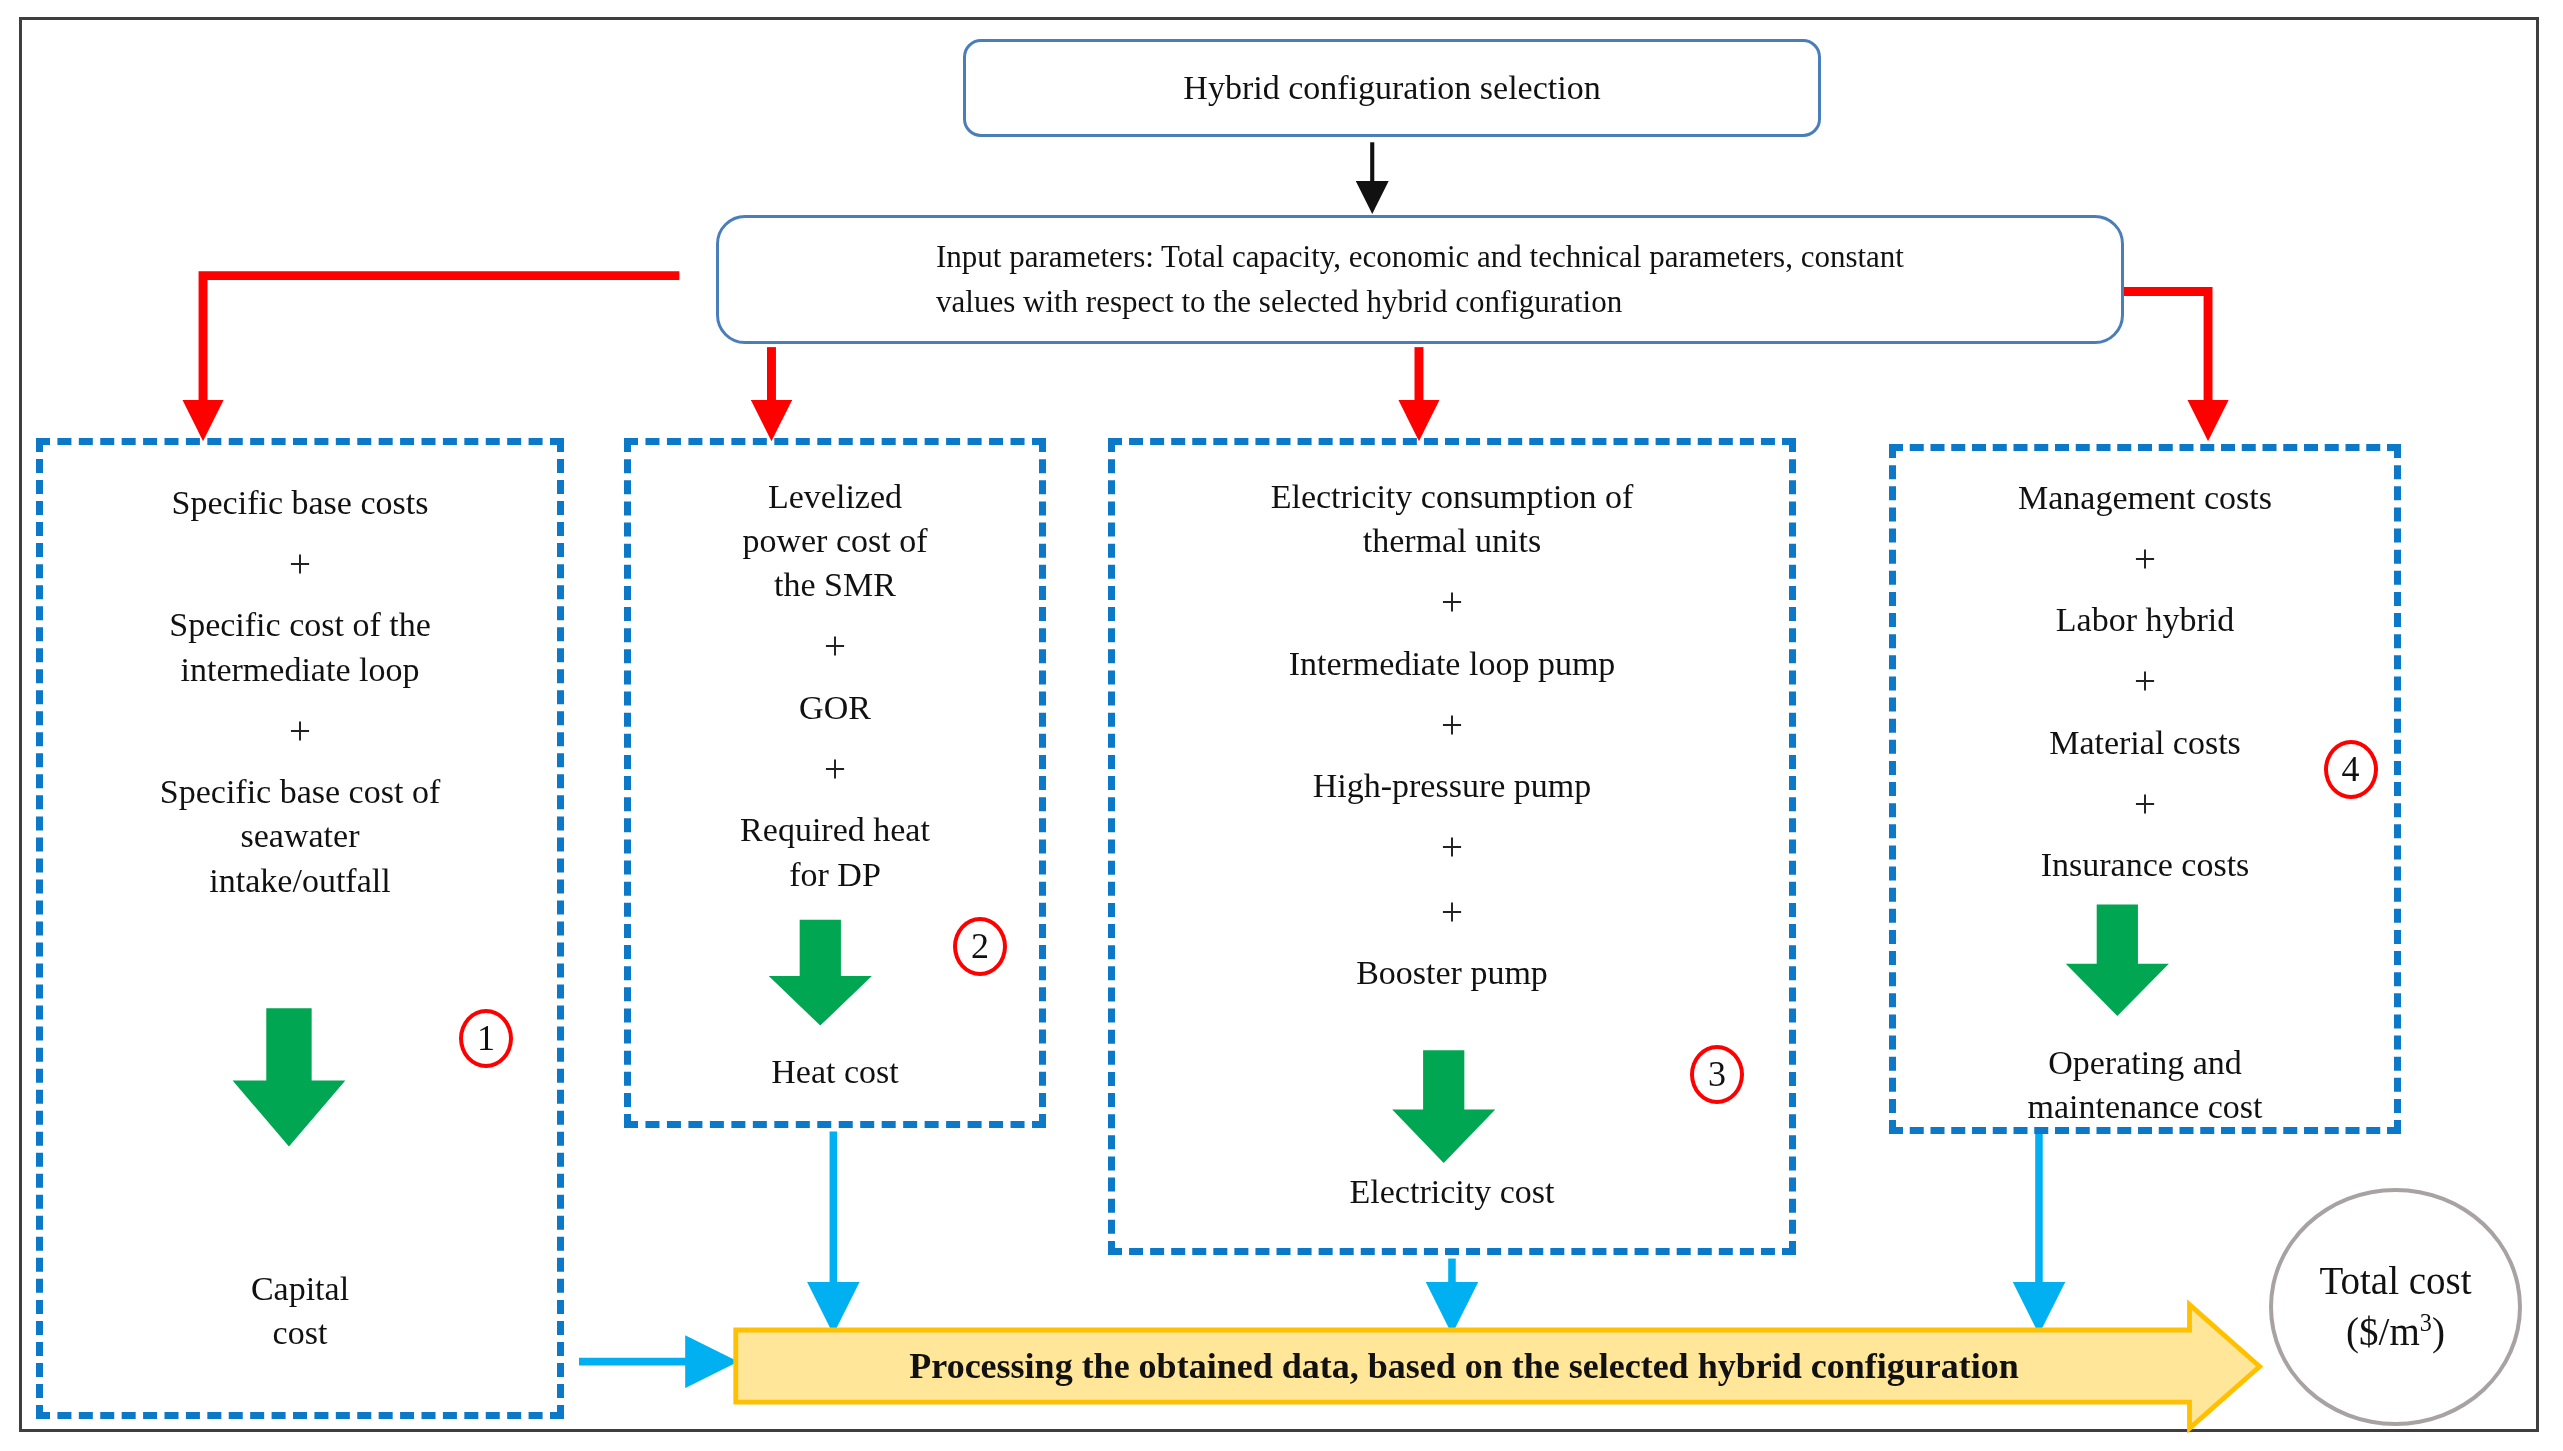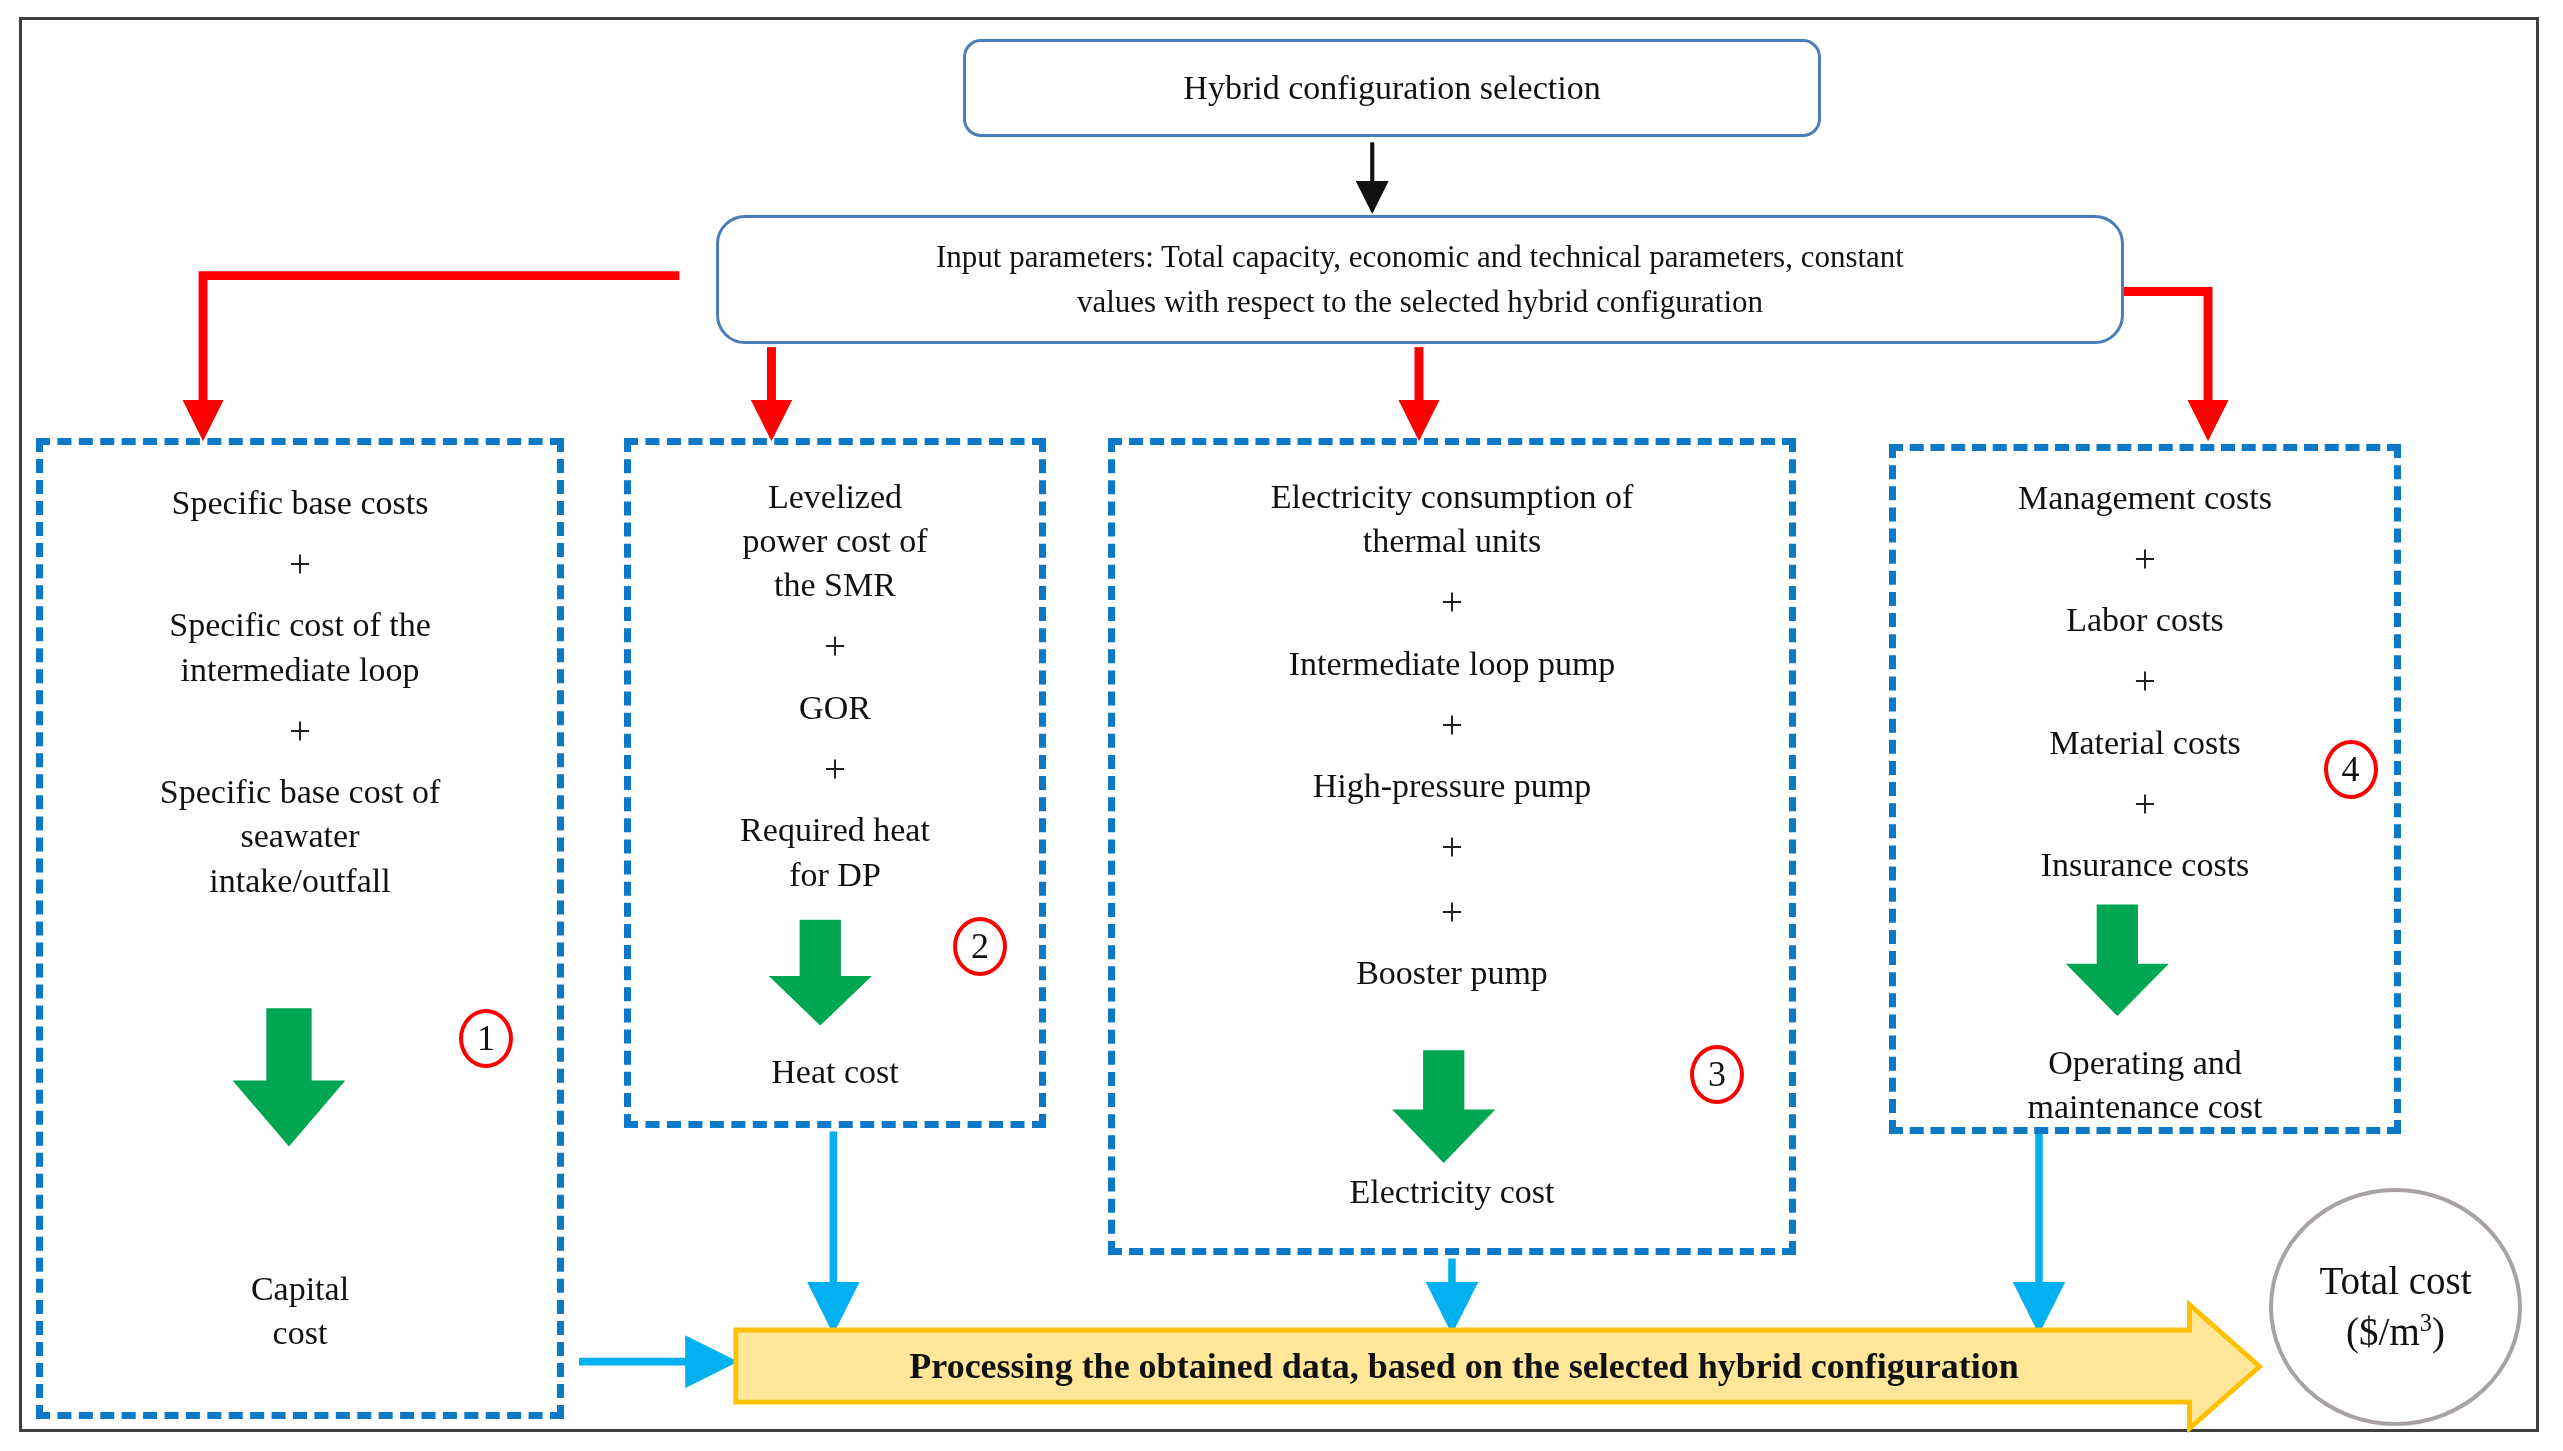--- a/index.html
+++ b/index.html
@@ -3,21 +3,21 @@
 <meta charset="utf-8">
 <style>
   html,body{margin:0;padding:0;background:#ffffff;}
   .figure{position:relative;width:2563px;height:1451px;background:#ffffff;
           font-family:"Liberation Serif","DejaVu Serif",serif;color:#111;overflow:hidden;}
   .frame{position:absolute;left:19px;top:16.5px;width:2520px;height:1415px;
          border:3.4px solid #3f3f3f;background:#ffffff;box-sizing:border-box;}
   .overlay{position:absolute;left:0;top:0;width:2563px;height:1451px;}
 
   .rbox{position:absolute;border:3.4px solid #4a7ebb;background:#ffffff;box-sizing:border-box;
-        display:flex;align-items:center;justify-content:center;text-align:center;}
+        display:flex;align-items:center;justify-content:center;}
   .top-box{left:963px;top:39px;width:858px;height:98px;border-radius:18px;font-size:34px;}
   .input-box{left:716px;top:215px;width:1408px;height:129px;border-radius:29px;
              font-size:31px;line-height:1.42;white-space:pre-line;}
 
   .dashed{position:absolute;border:7.6px dashed #0b79c8;box-sizing:border-box;background:transparent;
           text-align:center;font-size:34px;line-height:1.3;}
   #branch1{left:36px;top:438px;width:528px;height:981px;padding-top:36px;}
   #branch2{left:624px;top:438px;width:422px;height:690px;padding-top:30px;}
   #branch3{left:1108px;top:438px;width:688px;height:817px;padding-top:30px;}
   #branch4{left:1889px;top:444px;width:512px;height:690px;padding-top:25px;}
@@ -137,21 +137,21 @@
     <div class="plus">+</div>
     <div class="plus">+</div>
     <div class="line">Booster pump</div>
     <div class="badge">3</div>
     <div class="result">Electricity cost</div>
   </div>
 
   <div class="dashed" id="branch4">
     <div class="line">Management costs</div>
     <div class="plus">+</div>
-    <div class="line">Labor costs</div>
+    <div class="line">Labor hybrid</div>
     <div class="plus">+</div>
     <div class="line">Material costs</div>
     <div class="plus">+</div>
     <div class="line">Insurance costs</div>
     <div class="badge">4</div>
     <div class="result">Operating and
 maintenance cost</div>
   </div>
 
   <div class="banner-label">Processing the obtained data, based on the selected hybrid configuration</div>

